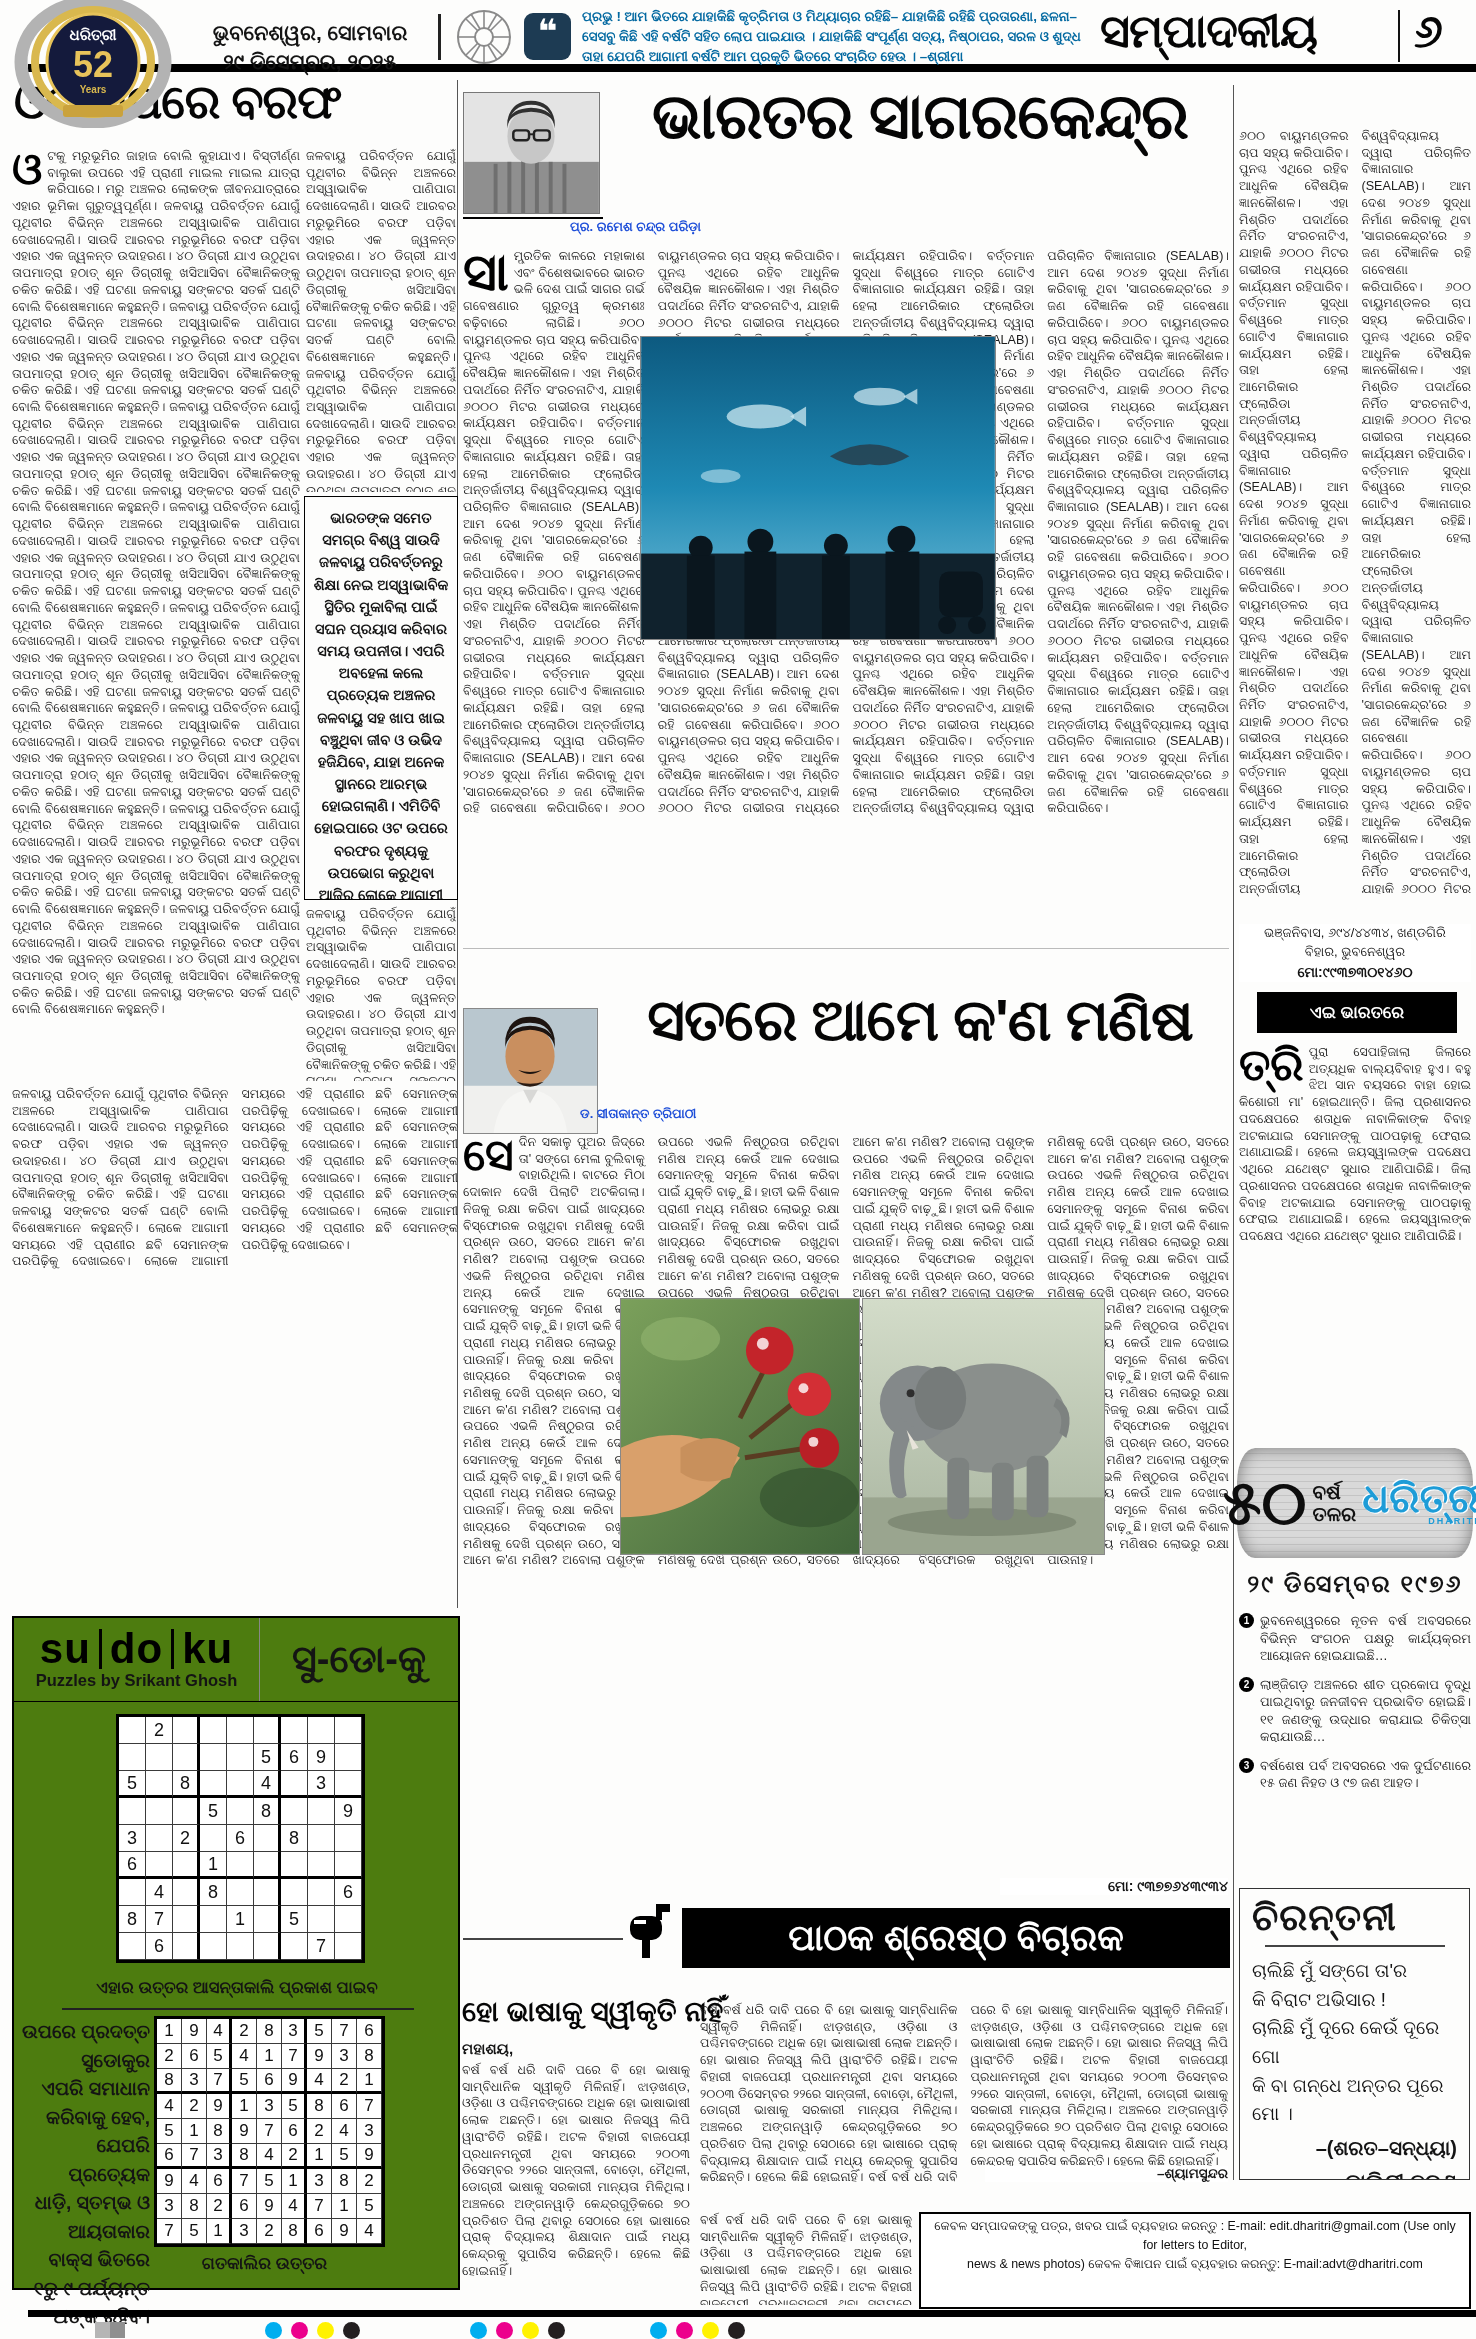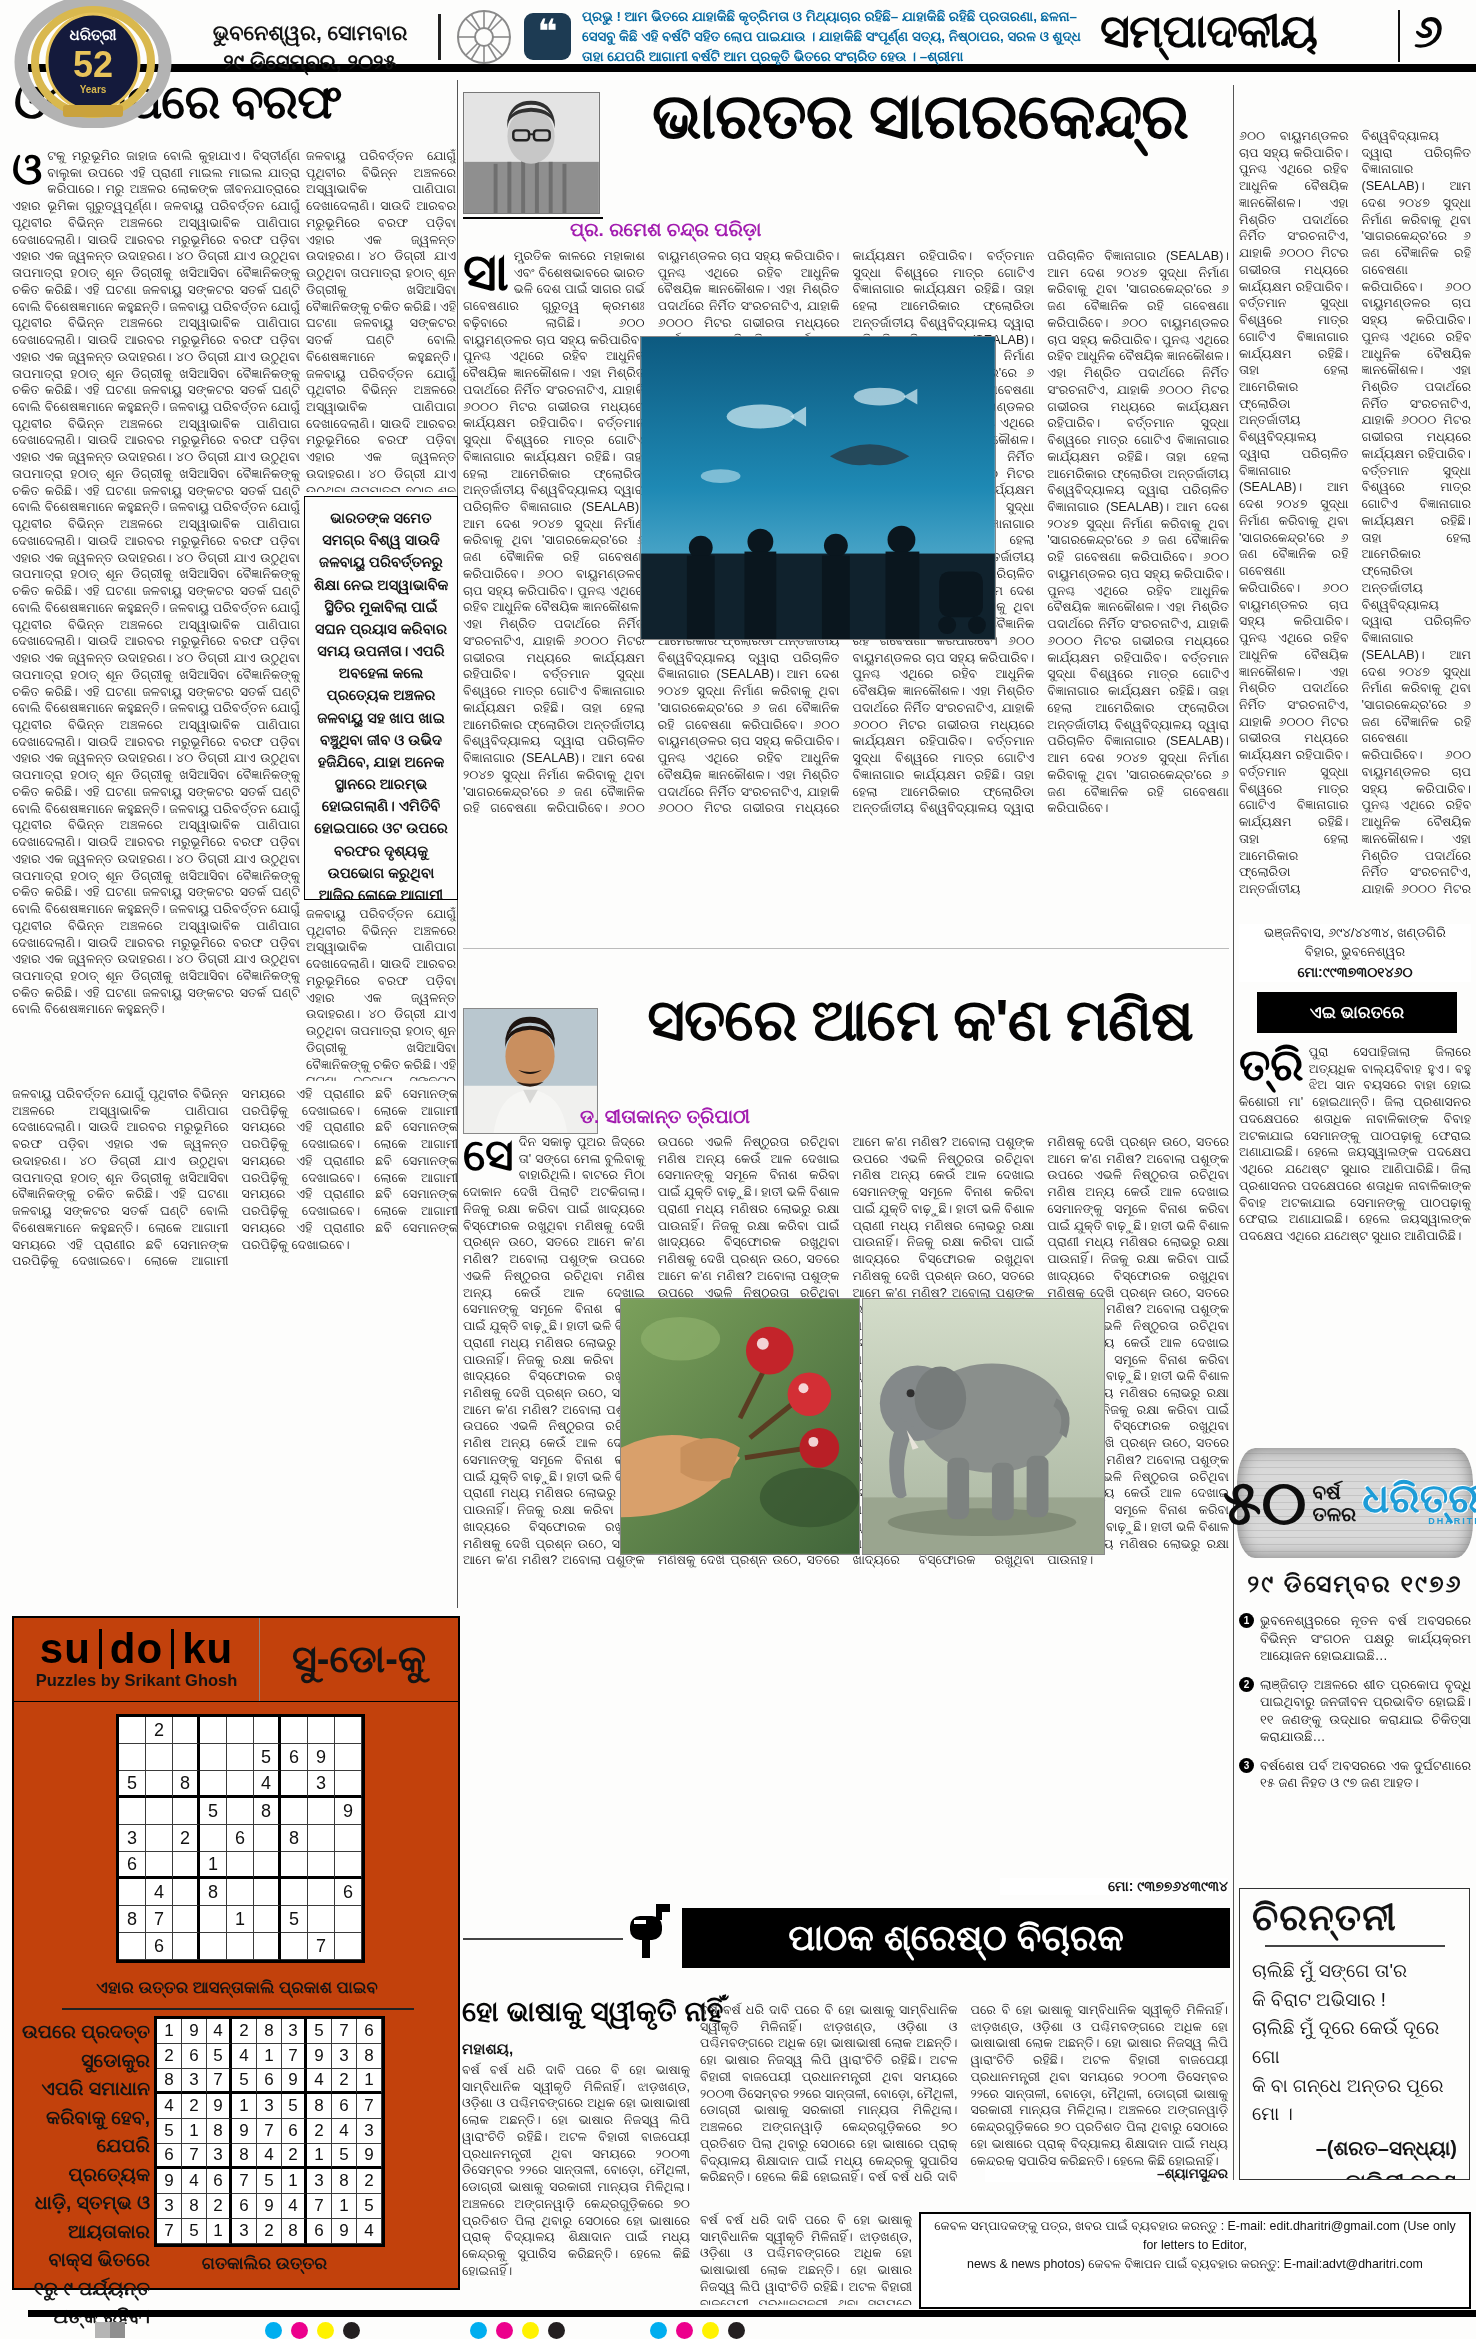--- a/index.html
+++ b/index.html
@@ -8,27 +8,27 @@
   .page { position:relative; width:1476px; height:2339px; background:#fdfdfc; overflow:hidden; color:#141414; }
   .abs { position:absolute; }
   .txt { font-size:12.6px; line-height:1.33; text-align:justify; overflow:hidden; color:#1c1c1c; }
   .cols2 { column-count:2; column-gap:13px; }
   .cols4 { column-count:4; column-gap:13px; }
   .dc { float:left; font-size:44px; line-height:.82; font-weight:bold; padding:3px 5px 0 0; color:#000; }
   .dc-big { font-size:52px; }
   .rule-h { background:#000; }
   .rule-v { background:#555; width:1px; }
   .headline { font-weight:800; color:#050505; letter-spacing:-1px; }
-  .byline { font-weight:bold; font-size:19px; color:#a21caf; }
+  .byline { font-weight:bold; font-size:13px; color:#1d4ed8; }
   .banner-black { background:#000; color:#fff; font-weight:bold; display:flex; align-items:center; justify-content:center; }
   .pullbox { border:1.5px solid #000; padding:10px 7px; font-weight:bold; font-size:14.6px; line-height:1.52; text-align:center; overflow:hidden; }
   .tailline { font-size:13px; text-align:center; line-height:1.45; background:#fff; }
   .phone { font-weight:bold; font-size:14px; }
   
-  .sdk-box { border:2px solid #000; background:#c2410c; }
+  .sdk-box { border:2px solid #000; background:#4d7c0f; }
   .sdk-head { display:flex; height:84px; border-bottom:1.5px solid #000; }
   .sdk-left { width:245px; display:flex; flex-direction:column; align-items:center; justify-content:center; }
   .sdk-logo { display:flex; align-items:baseline; }
   .sdk-logo span { font-size:42px; font-weight:800; letter-spacing:1px; padding:0 8px; line-height:.95; color:#000; }
   .sdk-logo span + span { border-left:3px solid #000; }
   .sdk-tag { font-size:16.5px; font-weight:bold; margin-top:2px; }
   .sdk-right { flex:1; border-left:1px solid #888; display:flex; align-items:center; justify-content:center; font-size:38px; font-weight:bold; }
   .sd { display:grid; border:3px solid #000; background:#fff; }
   .sd-p { grid-template-columns:repeat(9,27px); grid-auto-rows:27px; }
   .sd-s { grid-template-columns:repeat(9,25px); grid-auto-rows:25px; }

